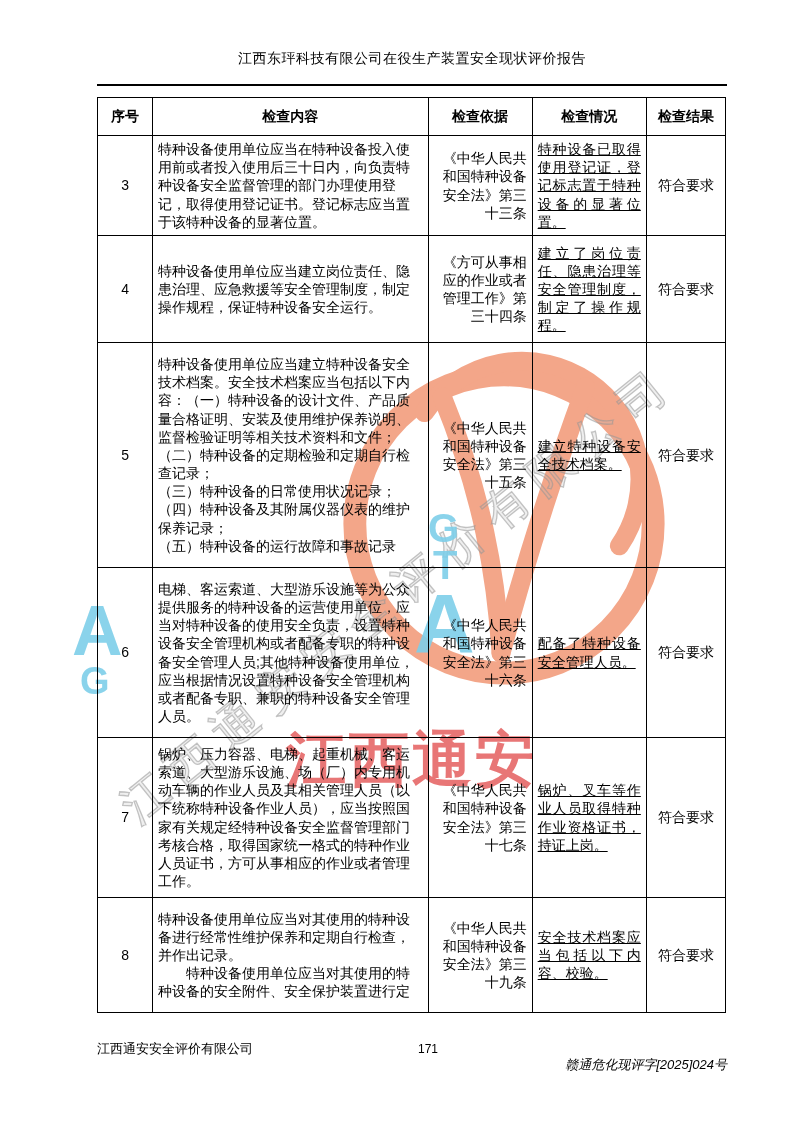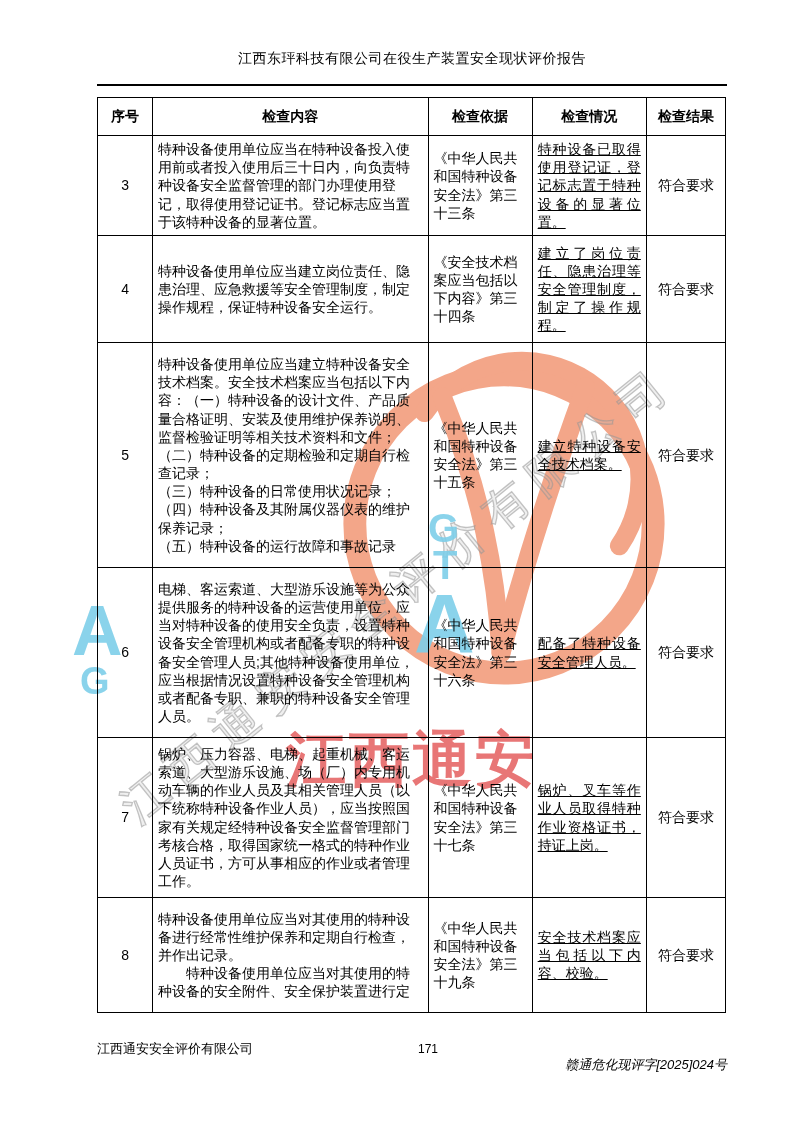--- a/index.html
+++ b/index.html
@@ -29,21 +29,21 @@
     padding:1px 5px;word-break:break-all;overflow:hidden;
   }
   table.checks th{font-weight:bold;text-align:center;padding:0 2px;}
   col.c-no{width:55px;} col.c-content{width:275px;}
   col.c-basis{width:104px;} col.c-situation{width:114px;} col.c-result{width:79px;}
   tr.hdr{height:38px;}
   tr.r0{height:23px;} tr.r3{height:100px;} tr.r4{height:107px;}
   tr.r5{height:225px;} tr.r6{height:170px;} tr.r7{height:160px;} tr.r8{height:115px;}
   td.no,td.result{text-align:center;}
   td.content{text-align:left;white-space:pre-wrap;}
-  td.basis{text-align:left;padding:1px 2px;}
+  td.basis{text-align:right;padding:1px 2px;}
   td.situation{text-align:left;text-align:justify;text-decoration:underline;}
   
   .doc-footer{position:absolute;left:97px;top:1040px;width:630px;font-size:13px;}
   .doc-footer .f-left{position:absolute;left:0;top:0;}
   .doc-footer .f-page{position:absolute;left:16px;width:100%;text-align:center;top:2px;font-size:12px;}
   .doc-footer .f-right{position:absolute;right:0;top:16px;font-style:italic;}
   
   .wm{position:absolute;inset:0;pointer-events:none;mix-blend-mode:multiply;z-index:6;}
   .wm-logo{position:absolute;left:325px;top:345px;width:358px;height:358px;}
   .wm-diagonal{
@@ -92,21 +92,21 @@
       <tr class="r3">
         <td class="no">3</td>
         <td class="content">特种设备使用单位应当在特种设备投入使用前或者投入使用后三十日内，向负责特种设备安全监督管理的部门办理使用登记，取得使用登记证书。登记标志应当置于该特种设备的显著位置。</td>
         <td class="basis">《中华人民共和国特种设备安全法》第三十三条</td>
         <td class="situation">特种设备已取得使用登记证，登记标志置于特种设备的显著位置。</td>
         <td class="result">符合要求</td>
       </tr>
       <tr class="r4">
         <td class="no">4</td>
         <td class="content">特种设备使用单位应当建立岗位责任、隐患治理、应急救援等安全管理制度，制定操作规程，保证特种设备安全运行。</td>
-        <td class="basis">《安全技术档案应当包括以下内容》第三十四条</td>
+        <td class="basis">《方可从事相应的作业或者管理工作》第三十四条</td>
         <td class="situation">建立了岗位责任、隐患治理等安全管理制度，制定了操作规程。</td>
         <td class="result">符合要求</td>
       </tr>
       <tr class="r5">
         <td class="no">5</td>
         <td class="content">特种设备使用单位应当建立特种设备安全技术档案。安全技术档案应当包括以下内容：（一）特种设备的设计文件、产品质量合格证明、安装及使用维护保养说明、监督检验证明等相关技术资料和文件；
 （二）特种设备的定期检验和定期自行检查记录；
 （三）特种设备的日常使用状况记录；
 （四）特种设备及其附属仪器仪表的维护保养记录；
 （五）特种设备的运行故障和事故记录</td>

